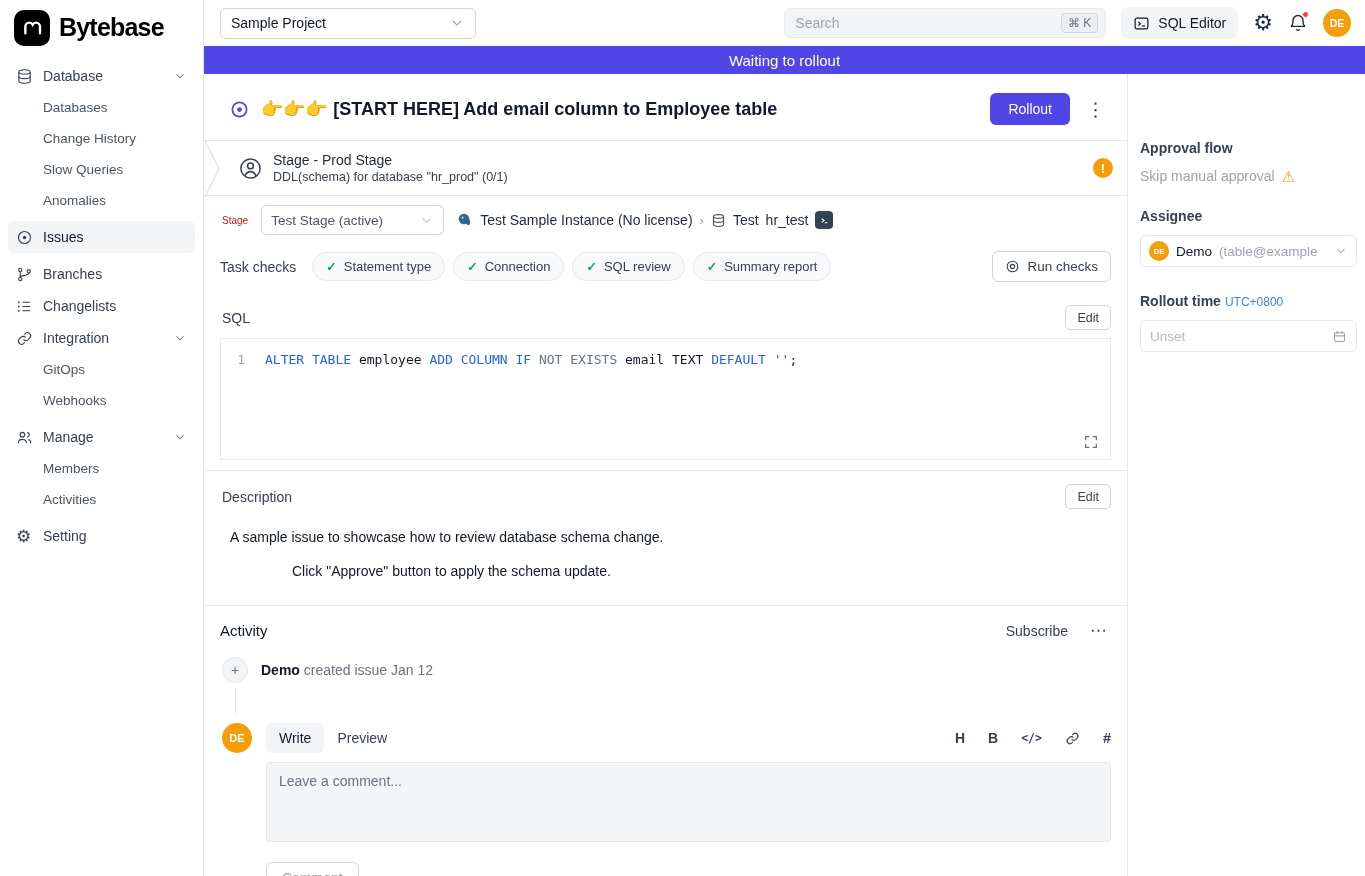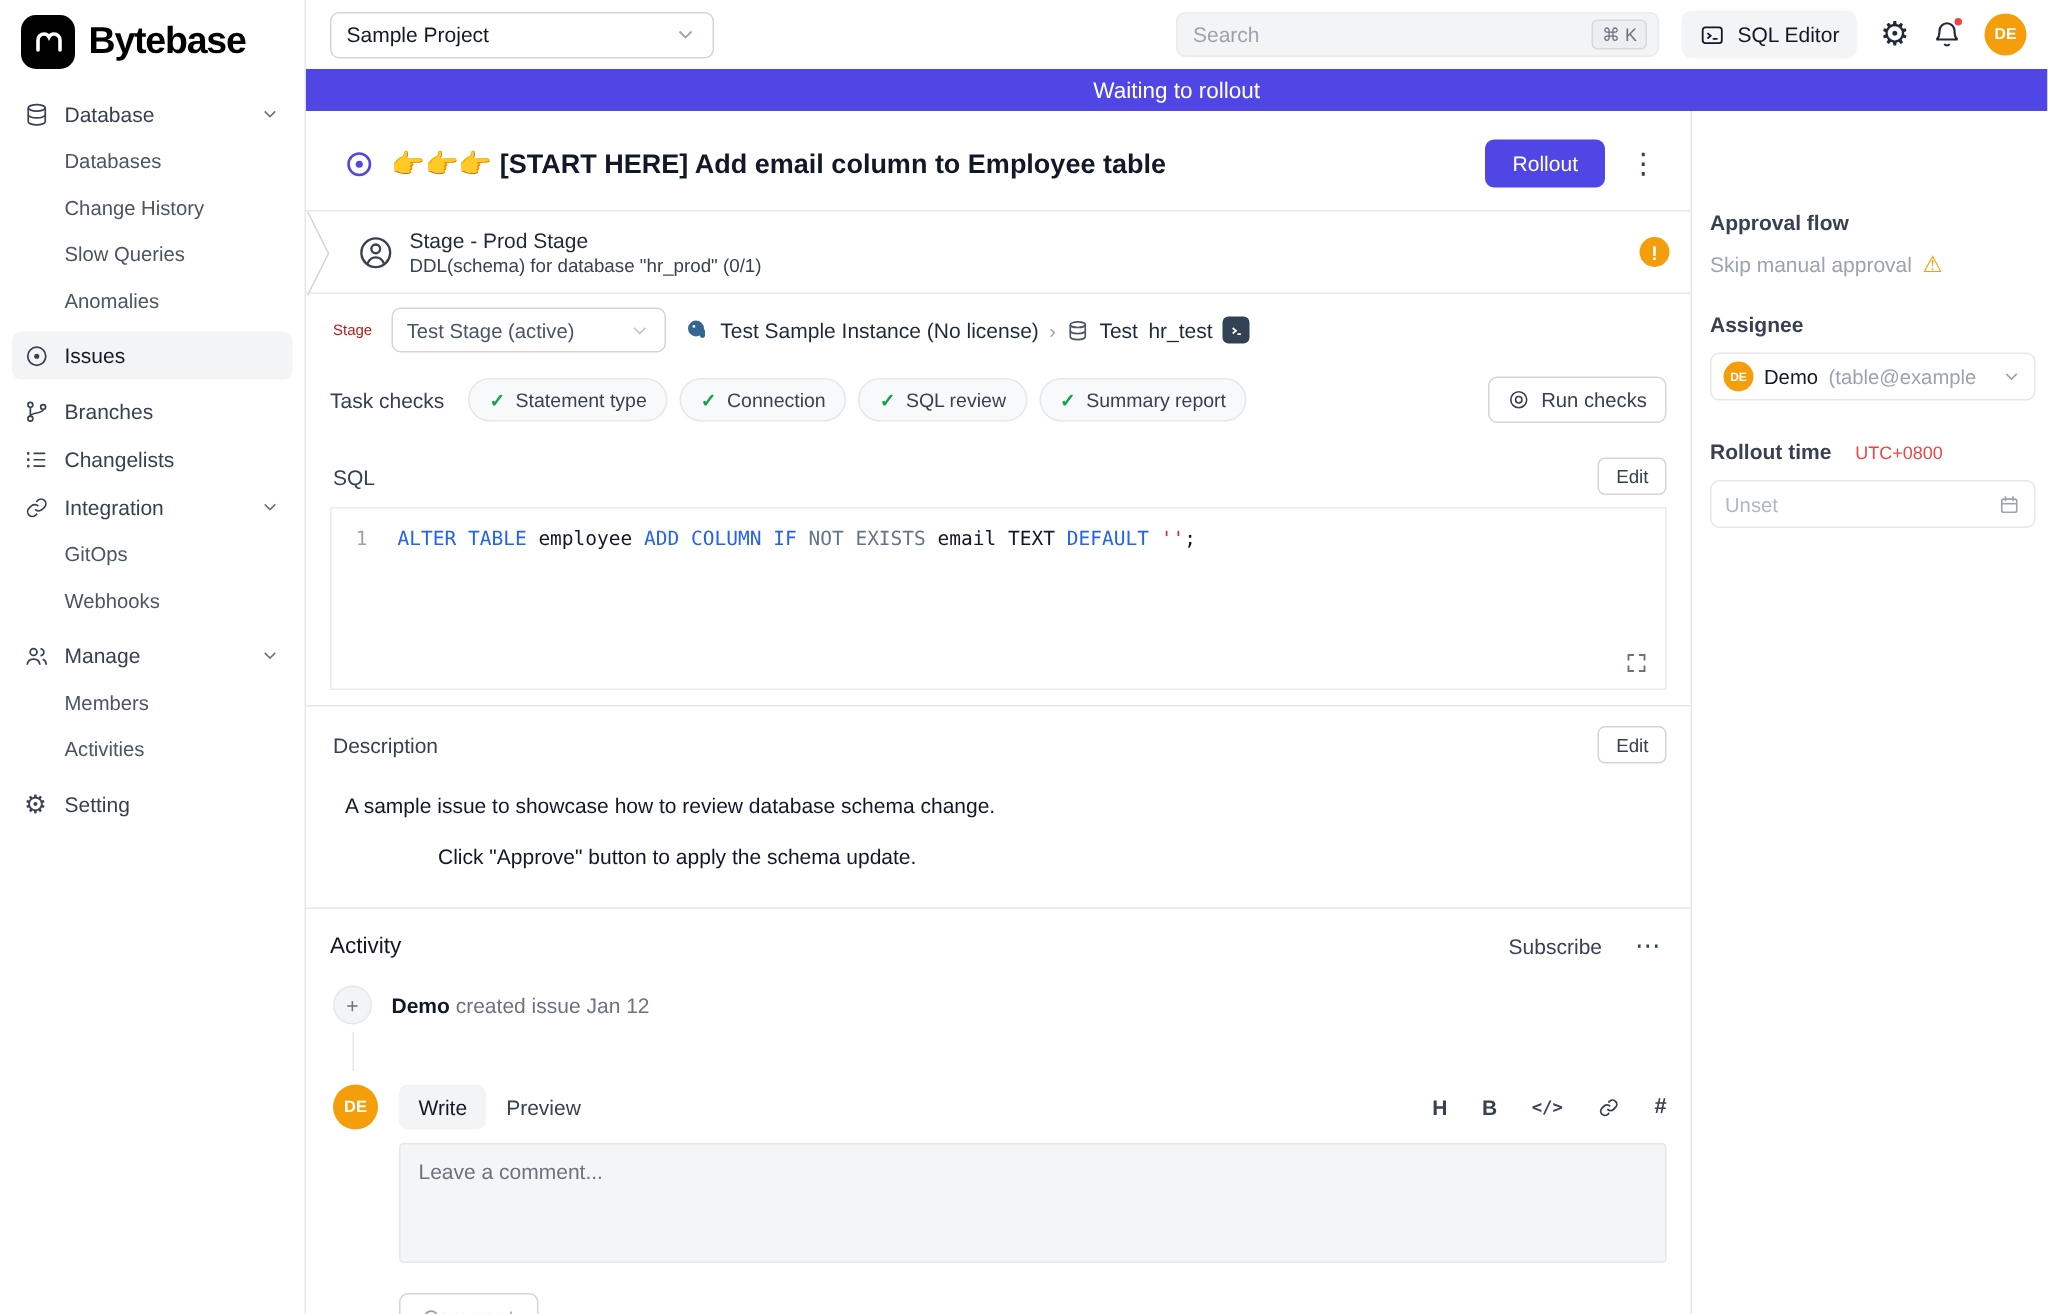--- a/index.html
+++ b/index.html
@@ -136,21 +136,21 @@
   .md-h { font-size:14px; font-weight:700; }
   .md-b { font-size:14px; font-weight:800; }
   .md-code { font-family:"DejaVu Sans Mono",monospace; font-size:11.5px; font-weight:700; }
   .md-hash { font-size:14.5px; font-weight:600; }
   .comment-box { margin-top:9px; width:100%; height:80px; background:#f4f5f6; border:1px solid #e5e7eb; border-radius:3px; padding:10px 12px; font-size:14px; font-family:inherit; color:#111827; resize:none; outline:none; }
   .comment-box::placeholder { color:#6b7280; }
   .comment-btn { margin-top:17px; height:32px; padding:0 15px; background:#fff; border:1px solid #d1d5db; border-radius:6px; font-size:14px; color:#9ca3af; font-family:inherit; cursor:pointer; }
 
   
   .panel-label { font-size:14px; font-weight:600; color:#374151; }
-  .panel-sub { margin-left:16px; font-size:12px; font-weight:400; color:#ef4444; }
+  .panel-sub { margin-left:4px; font-size:12px; font-weight:400; color:#3b82f6; }
   .approval-value { margin-top:12px; font-size:14px; color:#9ca3af; display:flex; align-items:center; gap:7px; }
   .warn-glyph { color:#f59e0b; font-size:15px; line-height:1; }
   .assignee-label { margin-top:24px; }
   .assignee-box { margin-top:11px; width:217px; height:32px; border:1px solid #e5e7eb; border-radius:6px; display:flex; align-items:center; gap:7px; padding:0 8px; cursor:pointer; background:#fff; }
   .assignee-avatar { width:20px; height:20px; border-radius:50%; background:#f59e0b; color:#fff; font-size:8px; font-weight:700; display:flex; align-items:center; justify-content:center; flex-shrink:0; }
   .assignee-name { font-size:13.5px; color:#111827; font-weight:500; white-space:nowrap; }
   .assignee-email { font-size:13.5px; color:#9ca3af; white-space:nowrap; overflow:hidden; flex:1; }
   .box-chev { color:#9ca3af; display:flex; flex-shrink:0; }
   .rollout-label-row { margin-top:26px; display:flex; align-items:baseline; }
   .datetime-box { margin-top:11px; width:217px; height:32px; border:1px solid #e5e7eb; border-radius:6px; display:flex; align-items:center; padding:0 9px; gap:6px; background:#fff; cursor:pointer; }

